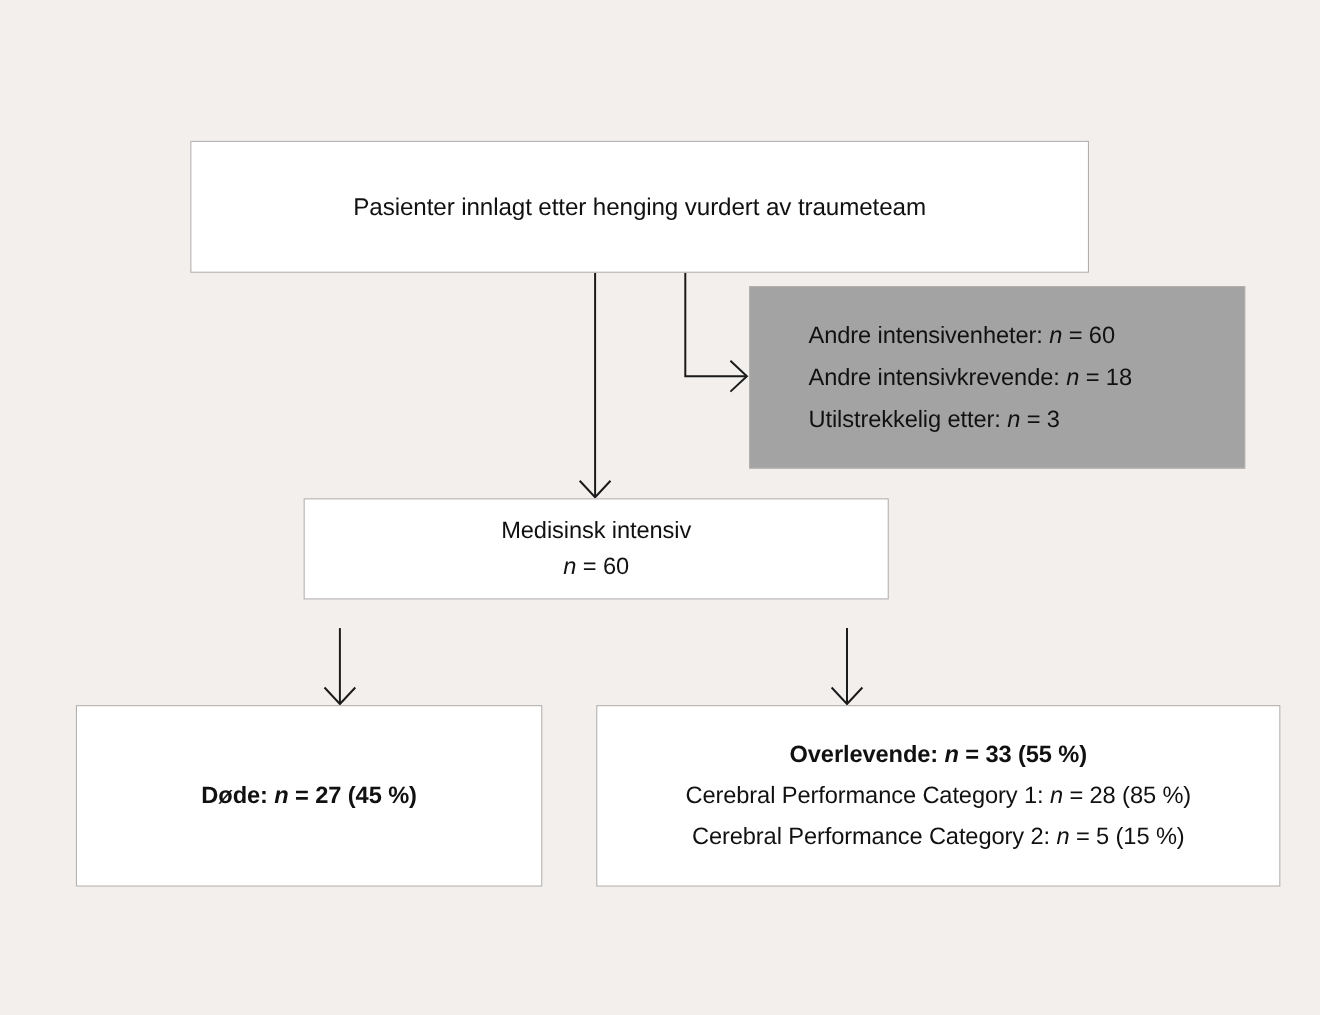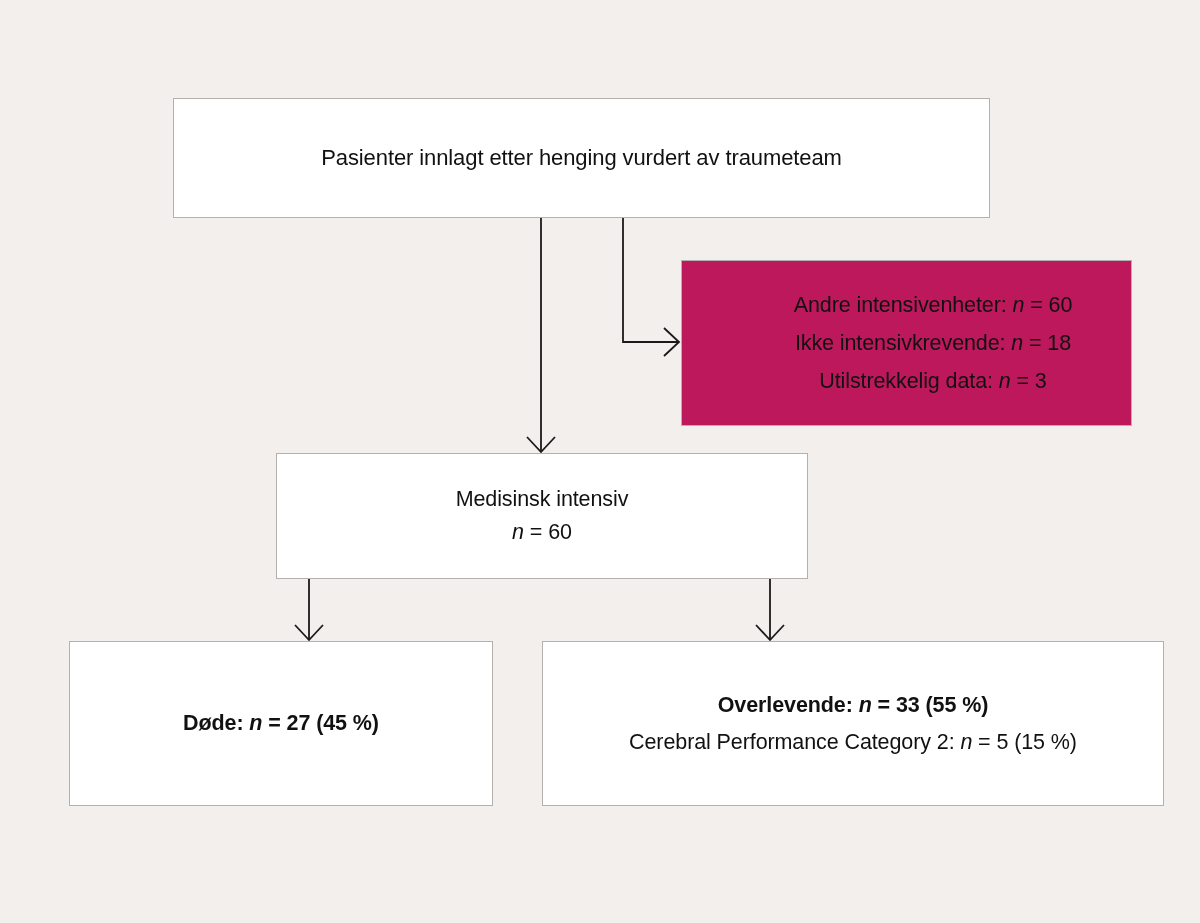--- a/index.html
+++ b/index.html
@@ -52,21 +52,21 @@
     left: 173px; top: 98px; width: 817px; height: 120px;
     padding: 0 18px;
   }
   #node-top .line { font-size: 22px; }
   #node-excluded {
     left: 681px; top: 260px; width: 451px; height: 166px;
     padding: 0 0 0 53px;
   }
   #node-excluded .line { font-size: 21.5px; line-height: 1.78; }
   #node-icu {
-    left: 276px; top: 453px; width: 532px; height: 126px;
+    left: 276px; top: 453px; width: 532px; height: 92px;
     padding: 0 18px;
   }
   #node-dead {
     left: 69px; top: 641px; width: 424px; height: 165px;
     padding: 0 14px;
   }
   #node-dead .line { line-height: 1.72; }
   #node-survivors {
     left: 542px; top: 641px; width: 622px; height: 165px;
     padding: 0 14px;
@@ -97,37 +97,38 @@
       <line x1="309" y1="571" x2="309" y2="639" stroke="#1a1a1a" stroke-width="1.8"></line>
       <polyline points="295,625 309,640 323,625" fill="none" stroke="#1a1a1a" stroke-width="1.8"></polyline>
     </g>
 
     <g>
       <line x1="770" y1="571" x2="770" y2="639" stroke="#1a1a1a" stroke-width="1.8"></line>
       <polyline points="756,625 770,640 784,625" fill="none" stroke="#1a1a1a" stroke-width="1.8"></polyline>
     </g>
   </svg>
 
-  <div class="node center" id="node-top" style="background: rgb(255, 255, 255); border-color: rgb(179, 176, 174);">
+  <div class="node center" id="node-top" style="background: rgb(255, 255, 255); border-color: rgb(179, 176, 174); margin-top: 30px;">
     <div class="line">Pasienter innlagt etter henging vurdert av traumeteam</div>
   </div>
 
-  <div class="node left" id="node-excluded" style="background: #be185d; border-color: rgb(179, 176, 174); align-items: center;">
+  <div class="node left" id="node-excluded" style="background: #a3a3a3; border-color: rgb(179, 176, 174);">
     <div class="line"><span>Andre intensivenheter: </span><i>n</i><span> = 60</span></div>
-    <div class="line"><span>Ikke intensivkrevende: </span><i>n</i><span> = 18</span></div>
-    <div class="line"><span>Utilstrekkelig data: </span><i>n</i><span> = 3</span></div>
+    <div class="line"><span>Andre intensivkrevende: </span><i>n</i><span> = 18</span></div>
+    <div class="line"><span>Utilstrekkelig etter: </span><i>n</i><span> = 3</span></div>
   </div>
 
   <div class="node center" id="node-icu" style="background: rgb(255, 255, 255); border-color: rgb(179, 176, 174);">
     <div class="line">Medisinsk intensiv</div>
     <div class="line"><i>n</i><span> = 60</span></div>
   </div>
 
   <div class="node center" id="node-dead" style="background: rgb(255, 255, 255); border-color: rgb(179, 176, 174);">
     <div class="line bold"><span>Døde: </span><i>n</i><span> = 27 (45 %)</span></div>
   </div>
 
   <div class="node center" id="node-survivors" style="background: rgb(255, 255, 255); border-color: rgb(179, 176, 174);">
     <div class="line bold"><span>Overlevende: </span><i>n</i><span> = 33 (55 %)</span></div>
+    <div class="line"><span>Cerebral Performance Category 1: </span><i>n</i><span> = 28 (85 %)</span></div>
     <div class="line"><span>Cerebral Performance Category 2: </span><i>n</i><span> = 5 (15 %)</span></div>
   </div>
 
 </div>
 
 </body></html>

